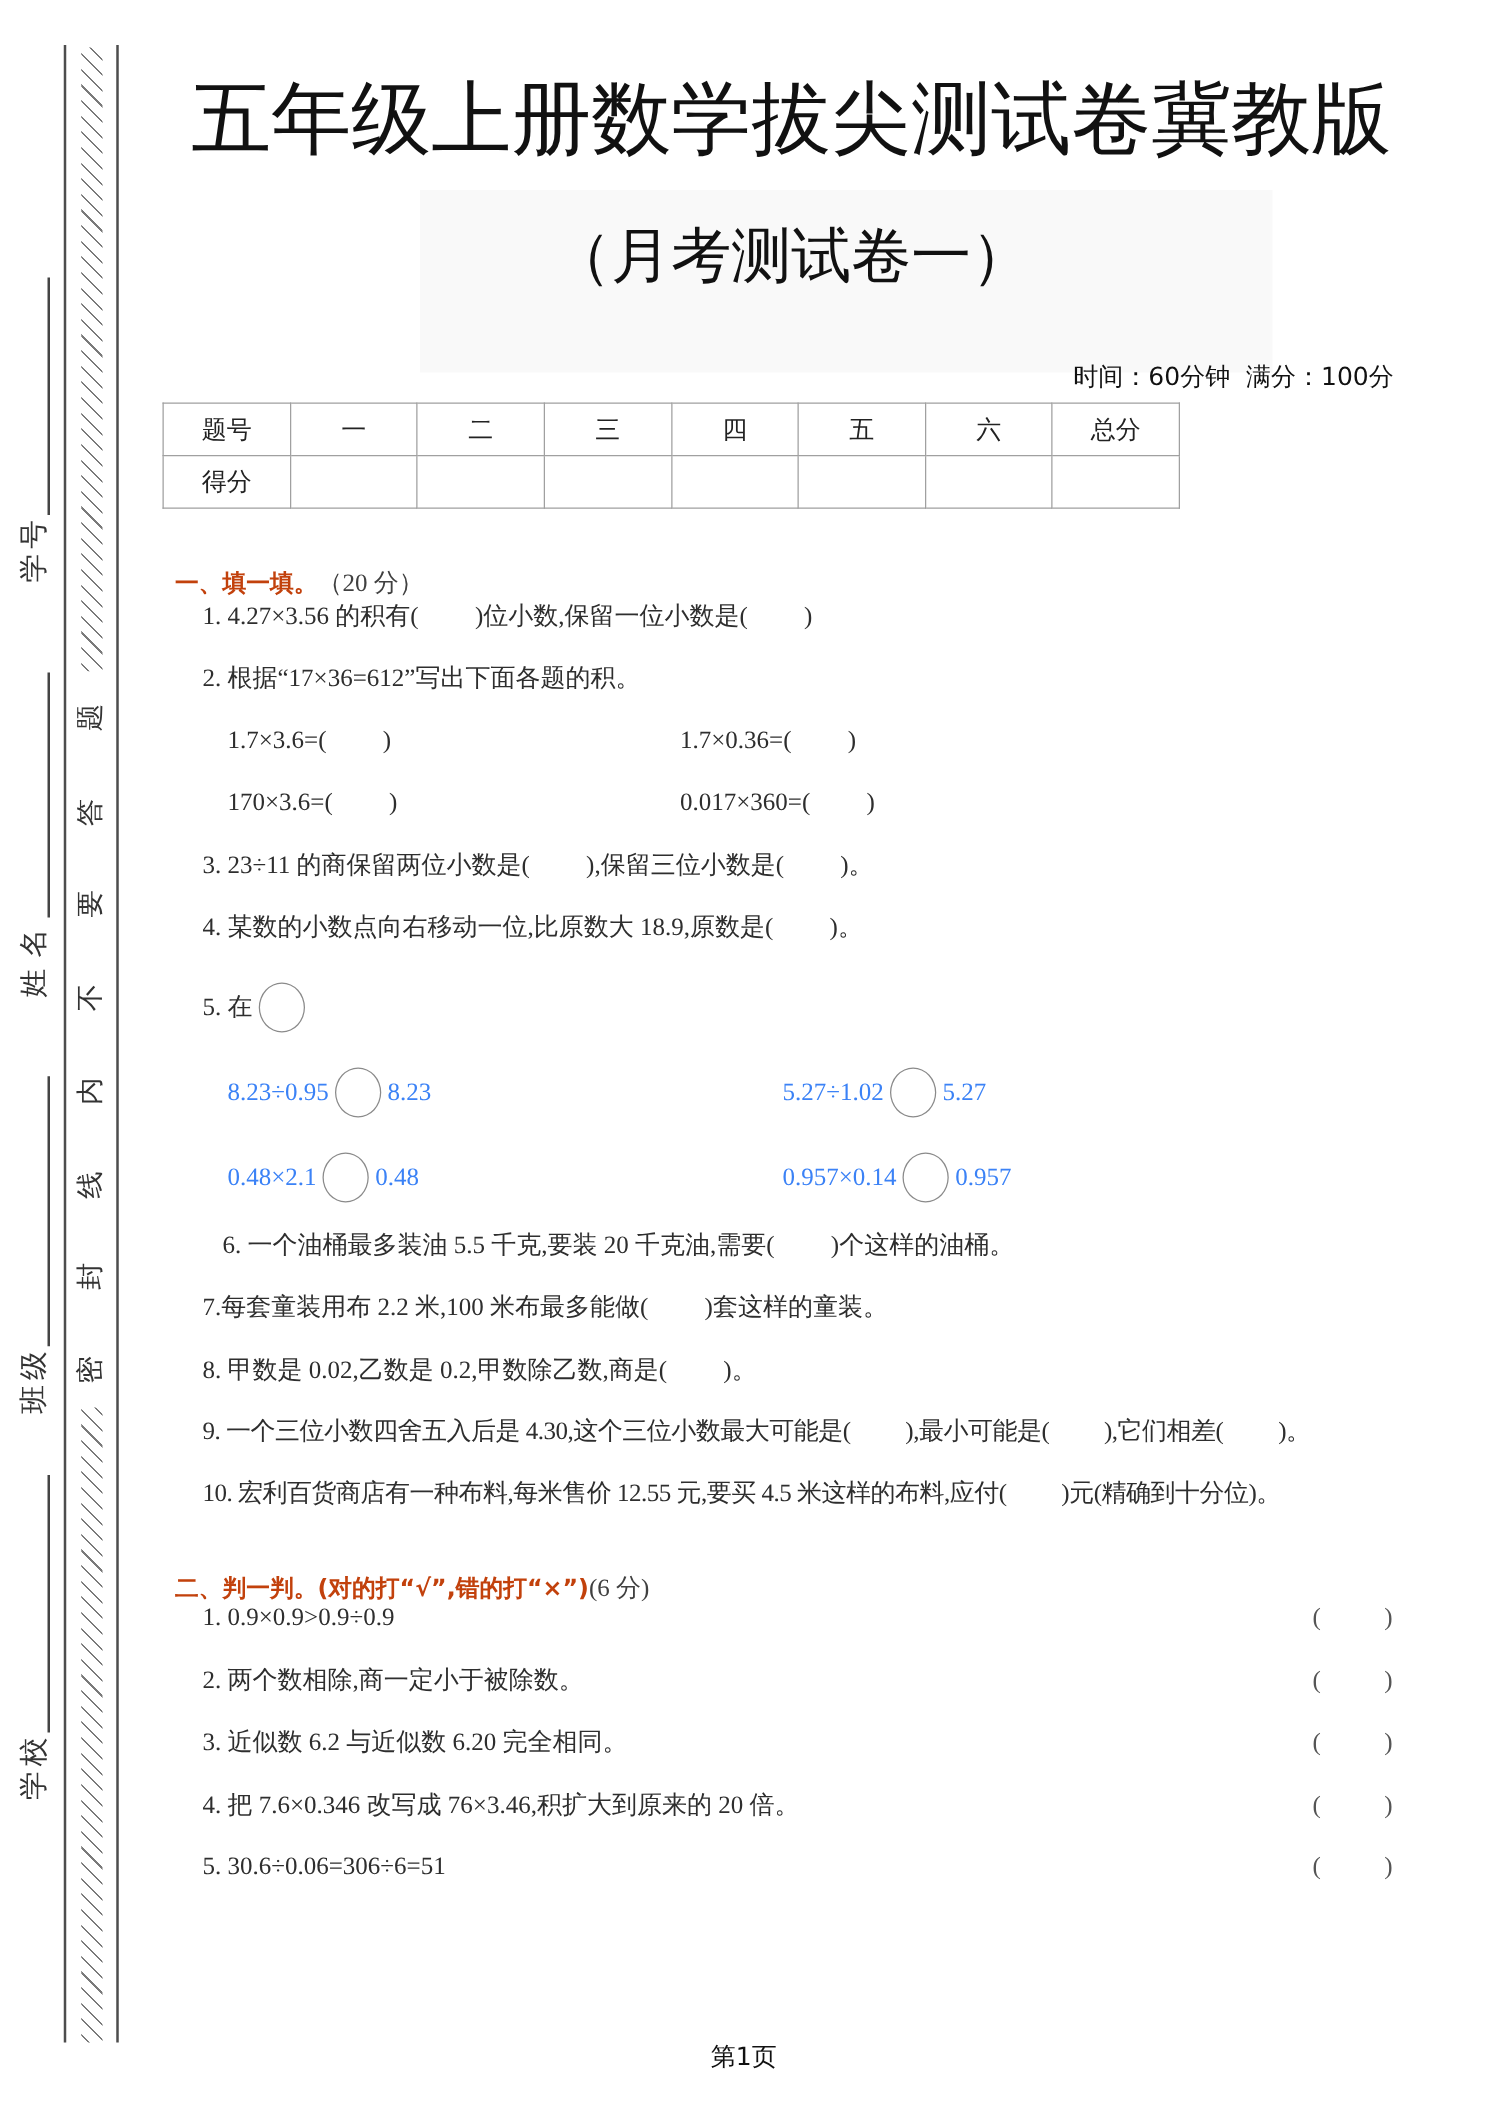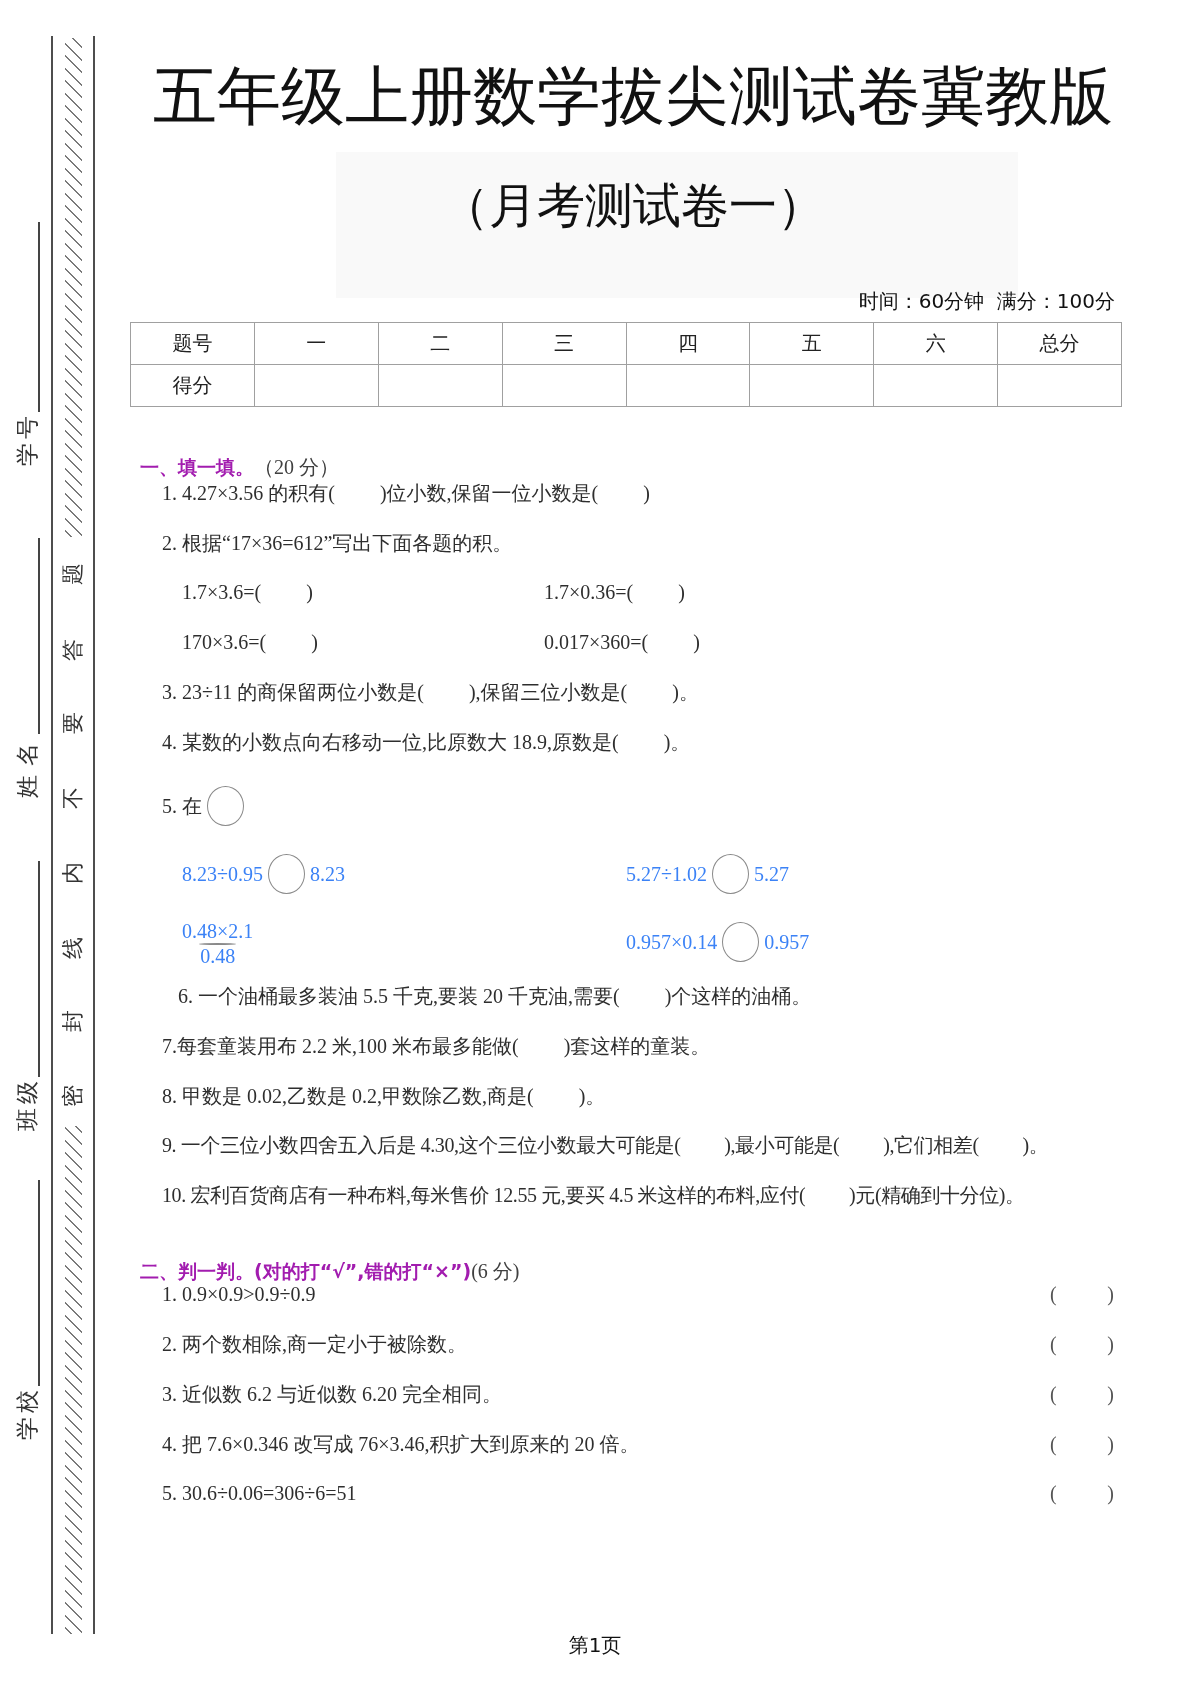--- a/index.html
+++ b/index.html
@@ -47,32 +47,32 @@
       left: 633px; top: 176px; transform: translateX(-50%);
       font-family: "DejaVu Sans", sans-serif; font-size: 48px; line-height: 58px; color: #111;
     }
     .meta {
       right: 76px; top: 286px;
       font-family: "DejaVu Sans", sans-serif; font-size: 20px; line-height: 30px; color: #111;
     }
 
     
     .score-table {
-      position: absolute; left: 130px; top: 322px; width: 992px;
+      position: absolute; left: 130px; top: 322px; width: 814px;
       border-collapse: collapse; table-layout: fixed;
       font-family: "DejaVu Sans", sans-serif; font-size: 20px; color: #222; padding-left: 36px;
     }
     .score-table td {
       border: 1px solid #a0a0a0; height: 41px; text-align: center; padding: 0;
     }
     .score-table { border: 1.5px solid #8a8a8a; }
 
     
     .sec-head { position: absolute; left: 132px; height: 26px; line-height: 26px; white-space: pre; }
-    .sec-title { font-family: "DejaVu Sans", sans-serif; font-weight: bold; font-size: 19px; color: #a21caf; }
+    .sec-title { font-family: "DejaVu Sans", sans-serif; font-weight: bold; font-size: 19px; color: #c2410c; }
     .sec-points { font-family: Liberation Serif, serif; font-size: 20px; color: #404040; }
     .q {
       position: absolute; left: 162px; height: 26px; line-height: 26px;
       font-size: 20px; white-space: pre; color: #2e2e2e;
     }
     .q.tight { letter-spacing: -0.4px; }
     .sub { position: absolute; height: 26px; line-height: 26px; font-size: 20px; white-space: pre; color: #2e2e2e; }
     .cmp { position: absolute; height: 44px; display: flex; align-items: center; font-size: 20px; white-space: pre; color: #3b82f6; }
     .circle {
       display: inline-block; width: 37px; height: 40px; border: 1.5px solid #8a8a8a;
@@ -176,21 +176,21 @@
 <div class="cmp" style="left:182px; top:852px;">
   <span>8.23÷0.95</span>
   <span class="circle"></span>
   <span>8.23</span>
 </div>
 <div class="cmp" style="left:626px; top:852px;">
   <span>5.27÷1.02</span>
   <span class="circle"></span>
   <span>5.27</span>
 </div>
-<div class="cmp" style="left:182px; top:920px;flex-direction:column;">
+<div class="cmp" style="left:182px; top:920px;">
   <span>0.48×2.1</span>
   <span class="circle"></span>
   <span>0.48</span>
 </div>
 <div class="cmp" style="left:626px; top:920px;">
   <span>0.957×0.14</span>
   <span class="circle"></span>
   <span>0.957</span>
 </div>
 

